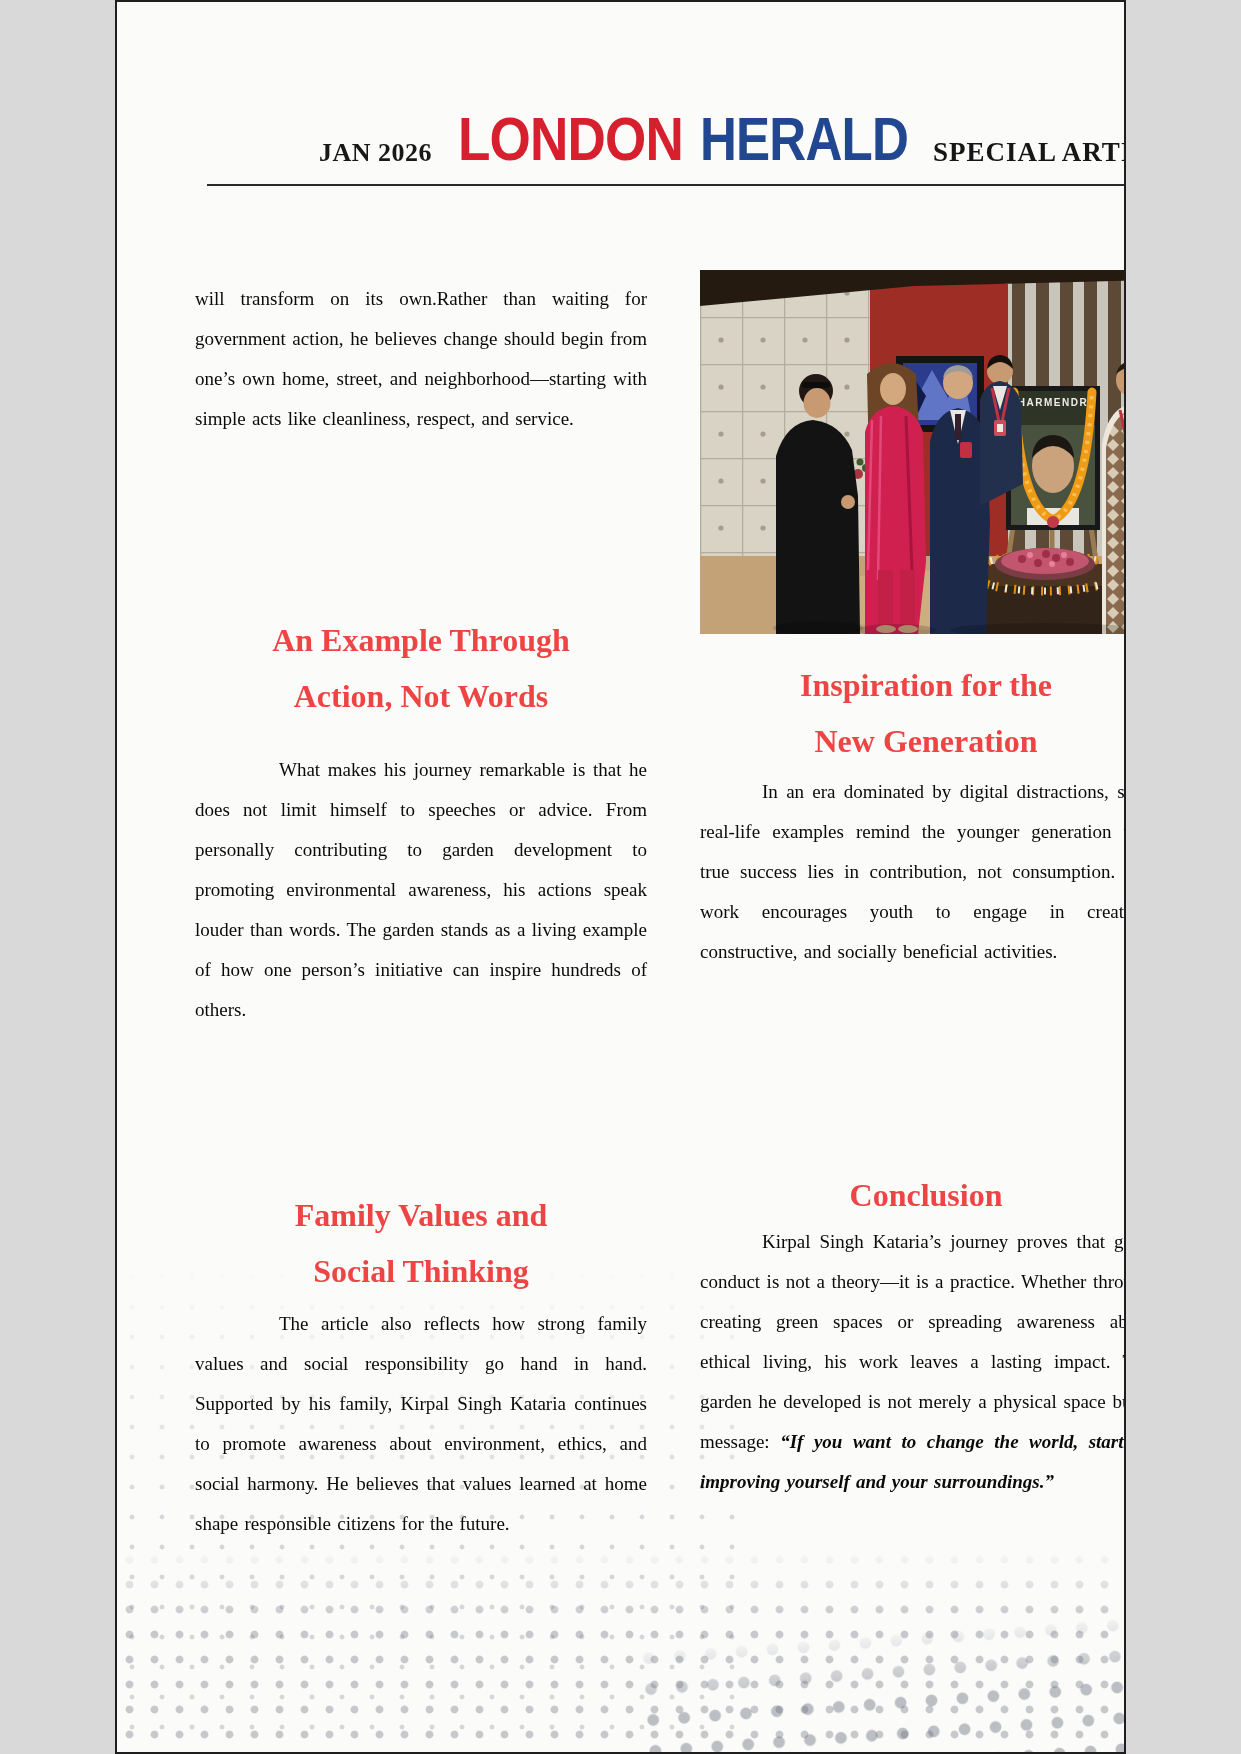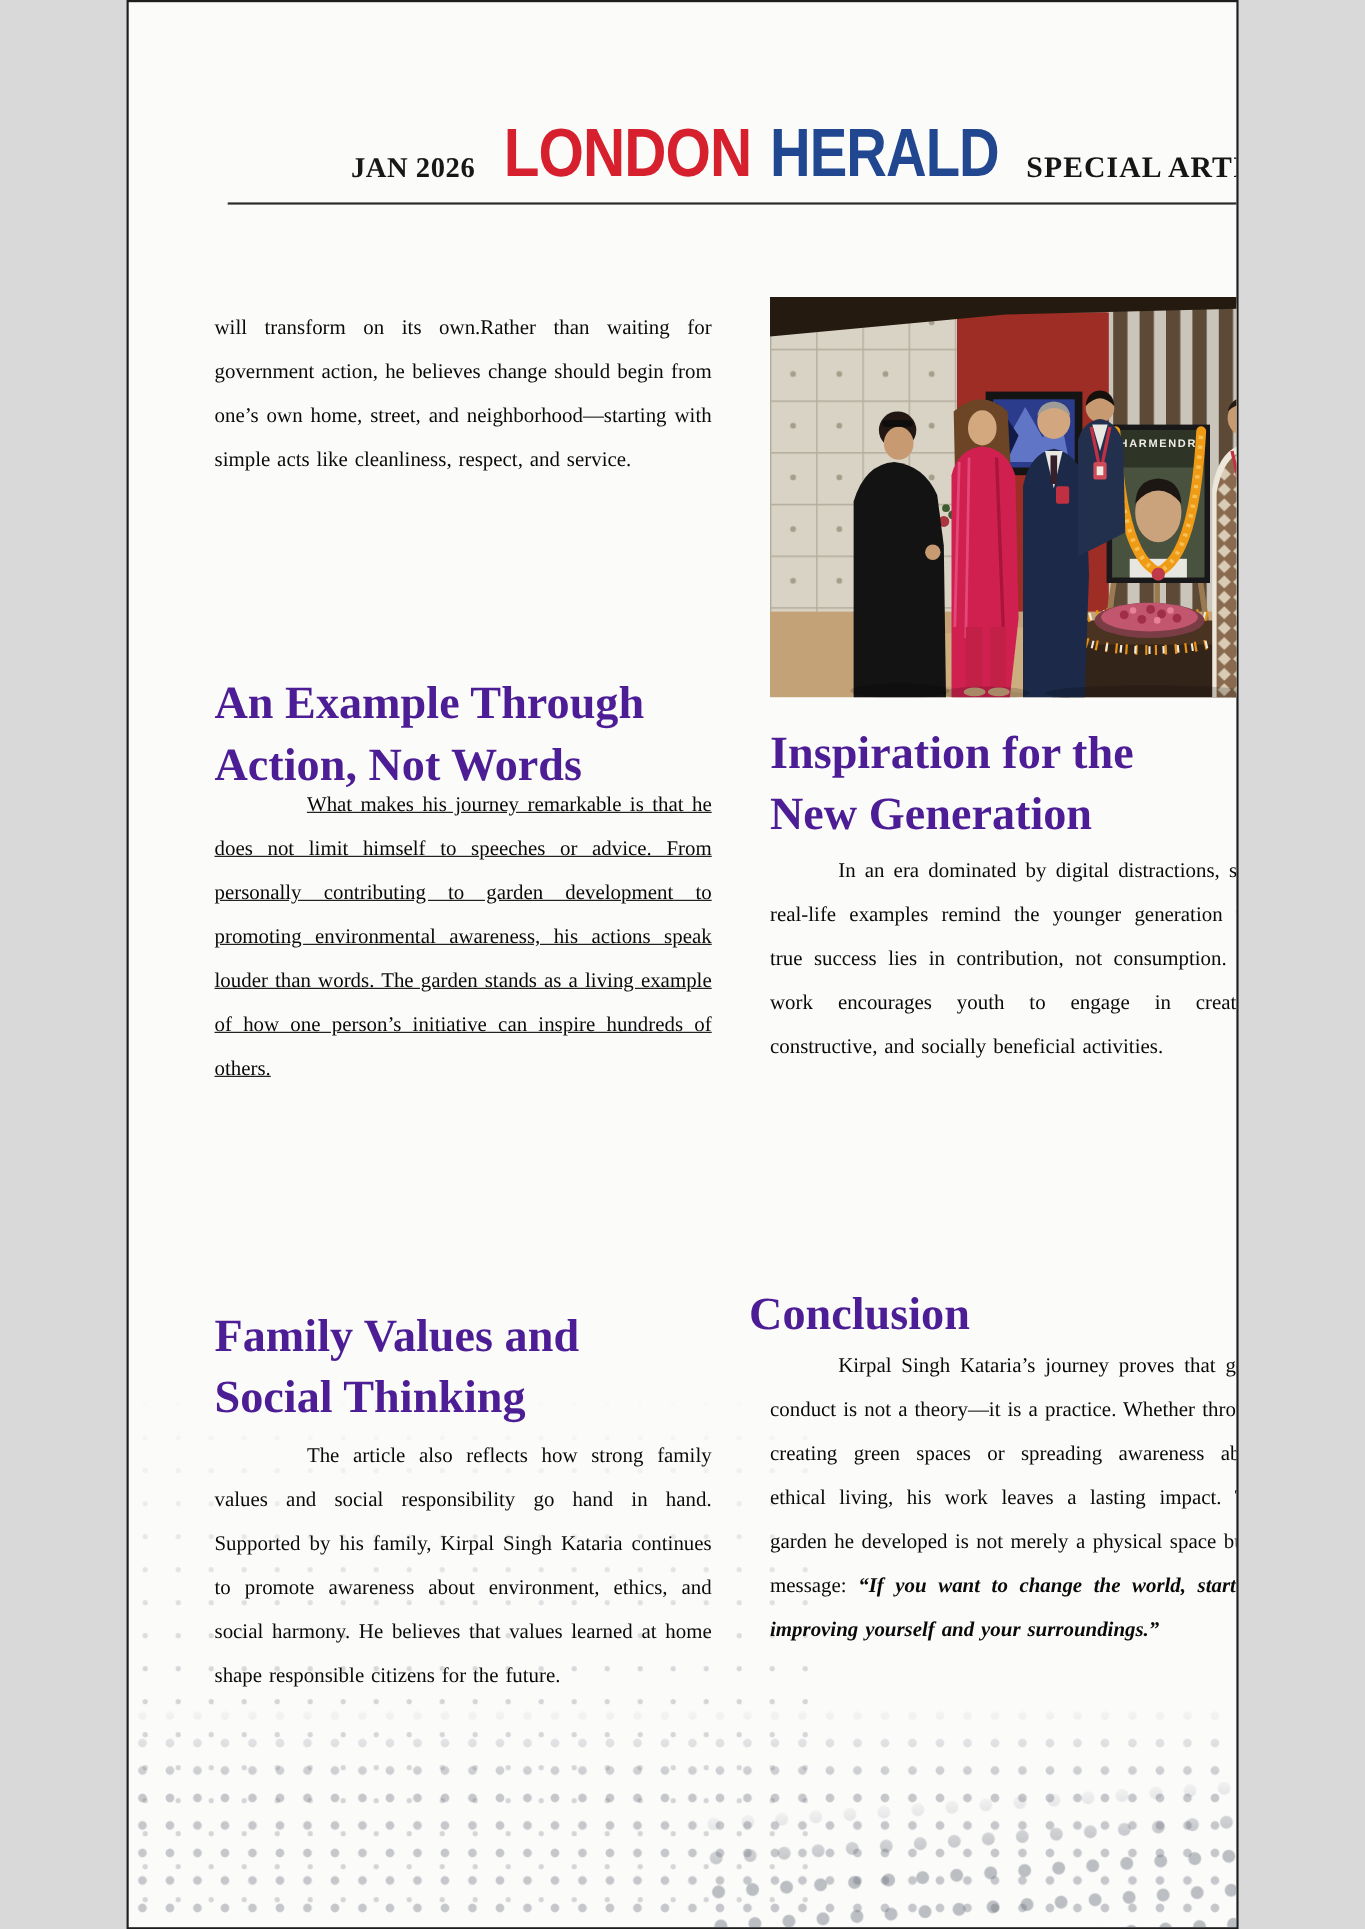--- a/index.html
+++ b/index.html
@@ -26,22 +26,22 @@
 
   
   .blk { position:absolute; z-index:2; }
   .body-p {
     width:452px; font-size:19px; line-height:40px; text-align:justify;
     margin:0; word-spacing:1.5px; color:#0a0a0a;
   }
   .ind-lg { text-indent:84px; }
   .ind-md { text-indent:62px; }
   .sec-h {
-    width:452px; font-weight:700;
-    font-size:42px; line-height:56px; margin:0; color:#4c1d95;
+    width:452px; text-align:center; font-weight:700;
+    font-size:32px; line-height:56px; margin:0; color:#ef4444;
   }
   .q { font-weight:700; font-style:italic; }
 
   
   .photo { position:absolute; left:583px; top:268px; width:452px; height:364px; z-index:2; }
 
   
   .dots { position:absolute; z-index:1; pointer-events:none; }
   .dots-a {
     left:0; top:1260px; width:640px; height:494px; opacity:.5;
@@ -93,21 +93,21 @@
 
   <div class="blk" style="left:78px; top:277px;">
     <p class="body-p">will transform on its own.Rather than waiting for government action, he believes change should begin from one’s own home, street, and neighborhood—starting with simple acts like cleanliness, respect, and service.</p>
   </div>
 
   <div class="blk" style="left:78px; top:610px;">
     <div class="sec-h">An Example Through</div>
     <div class="sec-h">Action, Not Words</div>
   </div>
 
-  <div class="blk" style="left:78px; top:710px;text-decoration:underline;">
+  <div class="blk" style="left:78px; top:748px;">
     <p class="body-p ind-lg">What makes his journey remarkable is that he does not limit himself to speeches or advice. From personally contributing to garden development to promoting environmental awareness, his actions speak louder than words. The garden stands as a living example of how one person’s initiative can inspire hundreds of others.</p>
   </div>
 
   <div class="blk" style="left:78px; top:1185px;">
     <div class="sec-h">Family Values and</div>
     <div class="sec-h">Social Thinking</div>
   </div>
 
   <div class="blk" style="left:78px; top:1302px;">
     <p class="body-p ind-lg">The article also reflects how strong family values and social responsibility go hand in hand. Supported by his family, Kirpal Singh Kataria continues to promote awareness about environment, ethics, and social harmony. He believes that values learned at home shape responsible citizens for the future.</p>
@@ -238,21 +238,21 @@
 
   <div class="blk" style="left:583px; top:655px;">
     <div class="sec-h">Inspiration for the</div>
     <div class="sec-h">New Generation</div>
   </div>
 
   <div class="blk" style="left:583px; top:770px;">
     <p class="body-p ind-md">In an era dominated by digital distractions, such real-life examples remind the younger generation that true success lies in contribution, not consumption. His work encourages youth to engage in creative, constructive, and socially beneficial activities.</p>
   </div>
 
-  <div class="blk" style="left:564px; top:1165px;">
+  <div class="blk" style="left:583px; top:1165px;">
     <div class="sec-h">Conclusion</div>
   </div>
 
   <div class="blk" style="left:583px; top:1220px;">
     <p class="body-p ind-md"><span>Kirpal Singh Kataria’s journey proves that good conduct is not a theory—it is a practice. Whether through creating green spaces or spreading awareness about ethical living, his work leaves a lasting impact. The garden he developed is not merely a physical space but a message: </span><span class="q">“If you want to change the world, start by improving yourself and your surroundings.”</span></p>
   </div>
 
 </div>
 
 </body></html>

